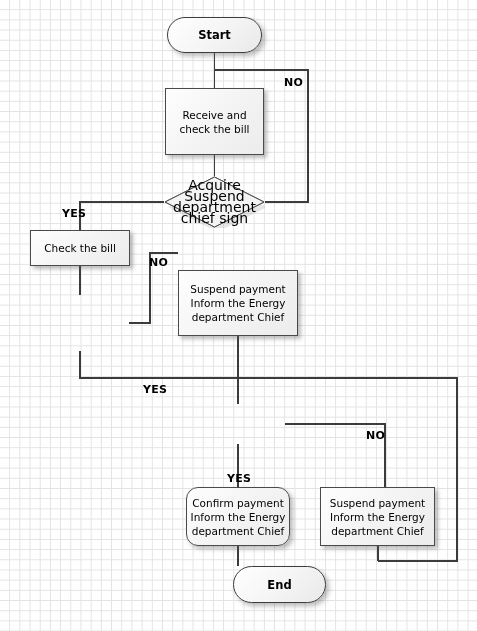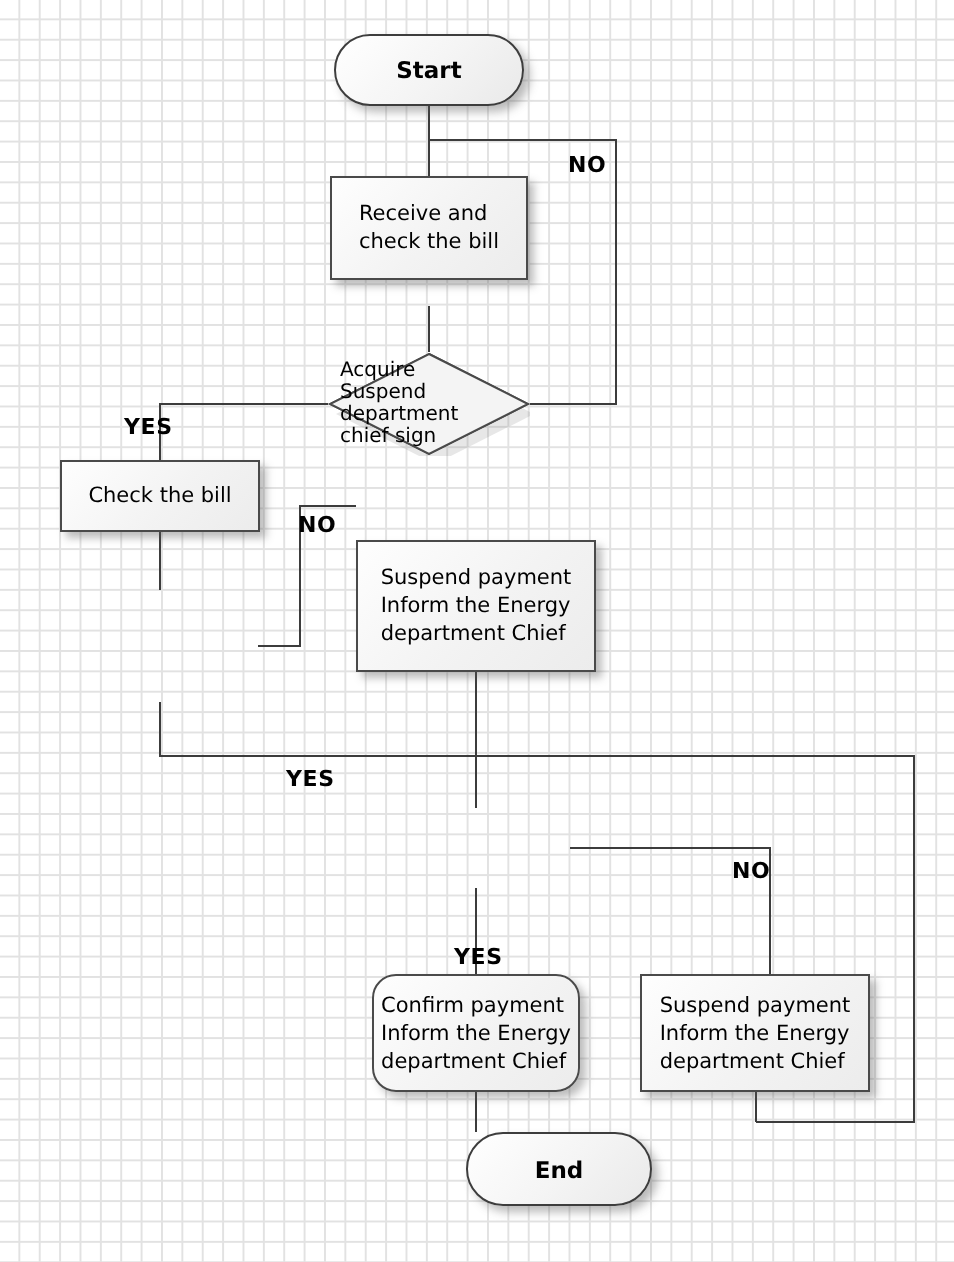--- a/index.html
+++ b/index.html
@@ -30,21 +30,21 @@
     top: 0;
     width: 477px;
     height: 631px;
   }
   .node {
     position: absolute;
     box-sizing: border-box;
     display: flex;
     align-items: center;
     justify-content: center;
-    text-align: left;
+    text-align: center;
     color: #000000;
     z-index: 5;
   }
   .proc {
     background: linear-gradient(135deg, #fefefe 0%, #f3f3f3 55%, #ececec 100%);
     border: 1px solid #4a4a4a;
     box-shadow: 3px 3px 4px rgba(90,90,90,0.40);
     font-size: 10.5px;
     line-height: 14px;
   }
@@ -65,21 +65,21 @@
   .decision .dia-shape {
     position: absolute;
     left: 0;
     top: 0;
     width: 100%;
     height: 100%;
   }
   .decision .dia-label {
     position: relative;
     z-index: 2;
-    font-size: 10px;
+    font-size: 14px;
     line-height: 11px;
     padding: 0 6px;
   }
   .decision.small .dia-label { font-size: 8.6px; }
   .edge-label {
     position: absolute;
     font-size: 11px;
     font-weight: bold;
     color: #000000;
     letter-spacing: 0.3px;
@@ -123,21 +123,21 @@
       <path d="M 238 546 L 238 566"></path>
 
       <path d="M 378 546 L 378 561"></path>
     </g>
   </svg>
 
   <div class="node term" style="left:167px; top:17px; width:95px; height:36px;">
     <span class="ln">Start</span>
   </div>
 
-  <div class="node proc" style="left:165px; top:88px; width:99px; height:52px;">
+  <div class="node proc" style="left:165px; top:88px; width:99px; height:67px;">
     <div>
       <div class="ln">Receive and</div>
       <div class="ln">check the bill</div>
     </div>
   </div>
 
   <div class="node decision" style="left:164px; top:176px; width:101px; height:52px;">
     <svg class="dia-shape" viewBox="0 0 101 52" preserveAspectRatio="none">
       <polygon points="50.5,1 100,26 50.5,51 1,26" fill="#f4f4f4" stroke="#4a4a4a" stroke-width="1" style="filter:none;"></polygon>
       <polygon points="50.5,4 100,29 50.5,54 1,29" fill="rgba(120,120,120,0.18)" transform="translate(3,2)"></polygon>

